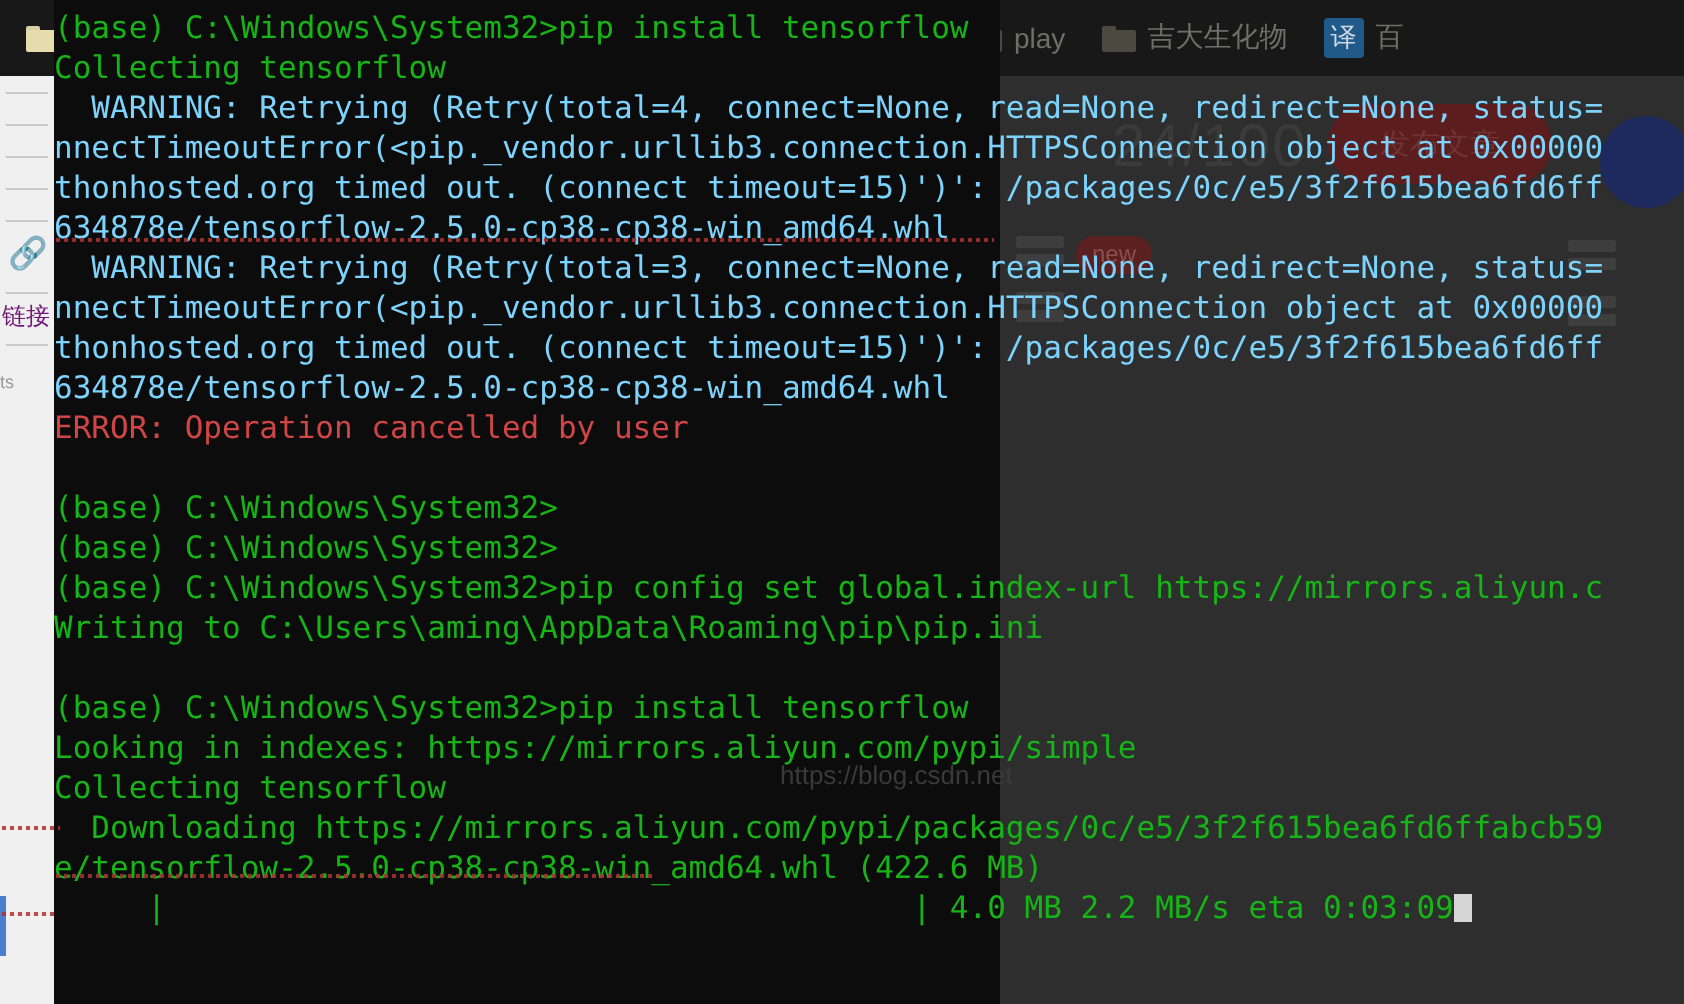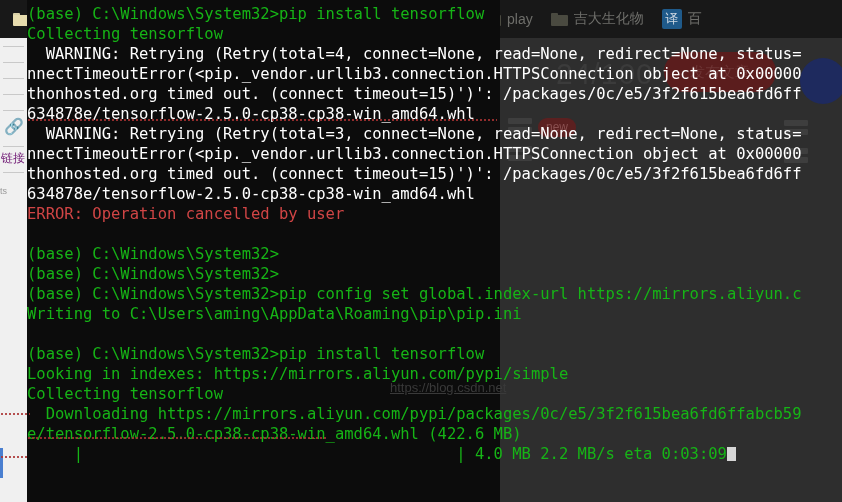--- a/index.html
+++ b/index.html
@@ -234,32 +234,31 @@
     z-index: 2;
   }
 
   .tline {
     position: absolute;
     left: 0;
     white-space: pre;
     pointer-events: auto;
   }
   .g  { color: #16b416; }
-  .y  { color: #ffffff; text-align: center; }
+  .y  { color: #7dd3fc; text-align: center; }
   .r  { color: #d04545; }
 
   
   .wm {
     position: absolute;
     color: #3a3a3a;
     font-family: "Liberation Sans", sans-serif;
     font-size: 13px;
     z-index: 2;
     white-space: nowrap;
-    text-decoration: underline;
   }
   .wm.w1 { left: 390px; top: 380px; }
   .wm.w2 { left: 175px; top: 430px; font-size: 24px; color: #363636; }
 
   
   .squiggle {
     position: absolute;
     height: 3px;
     z-index: 4;
     background-image:

